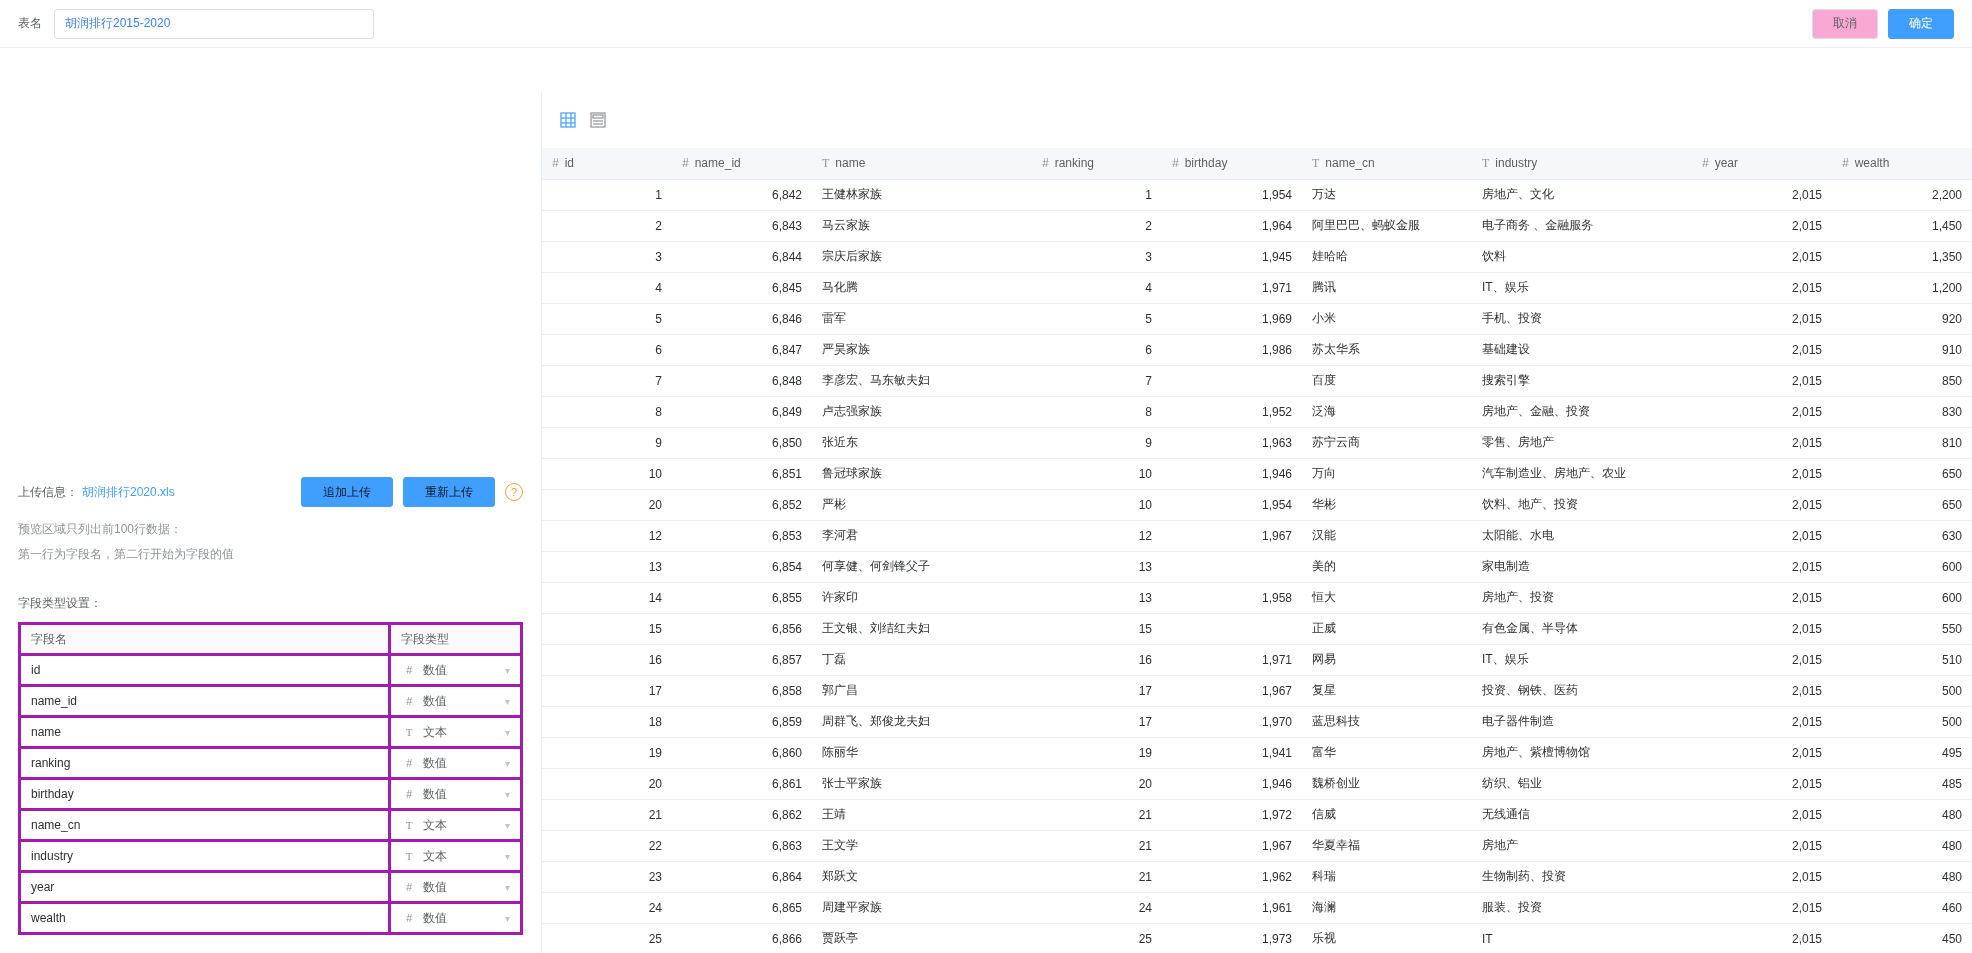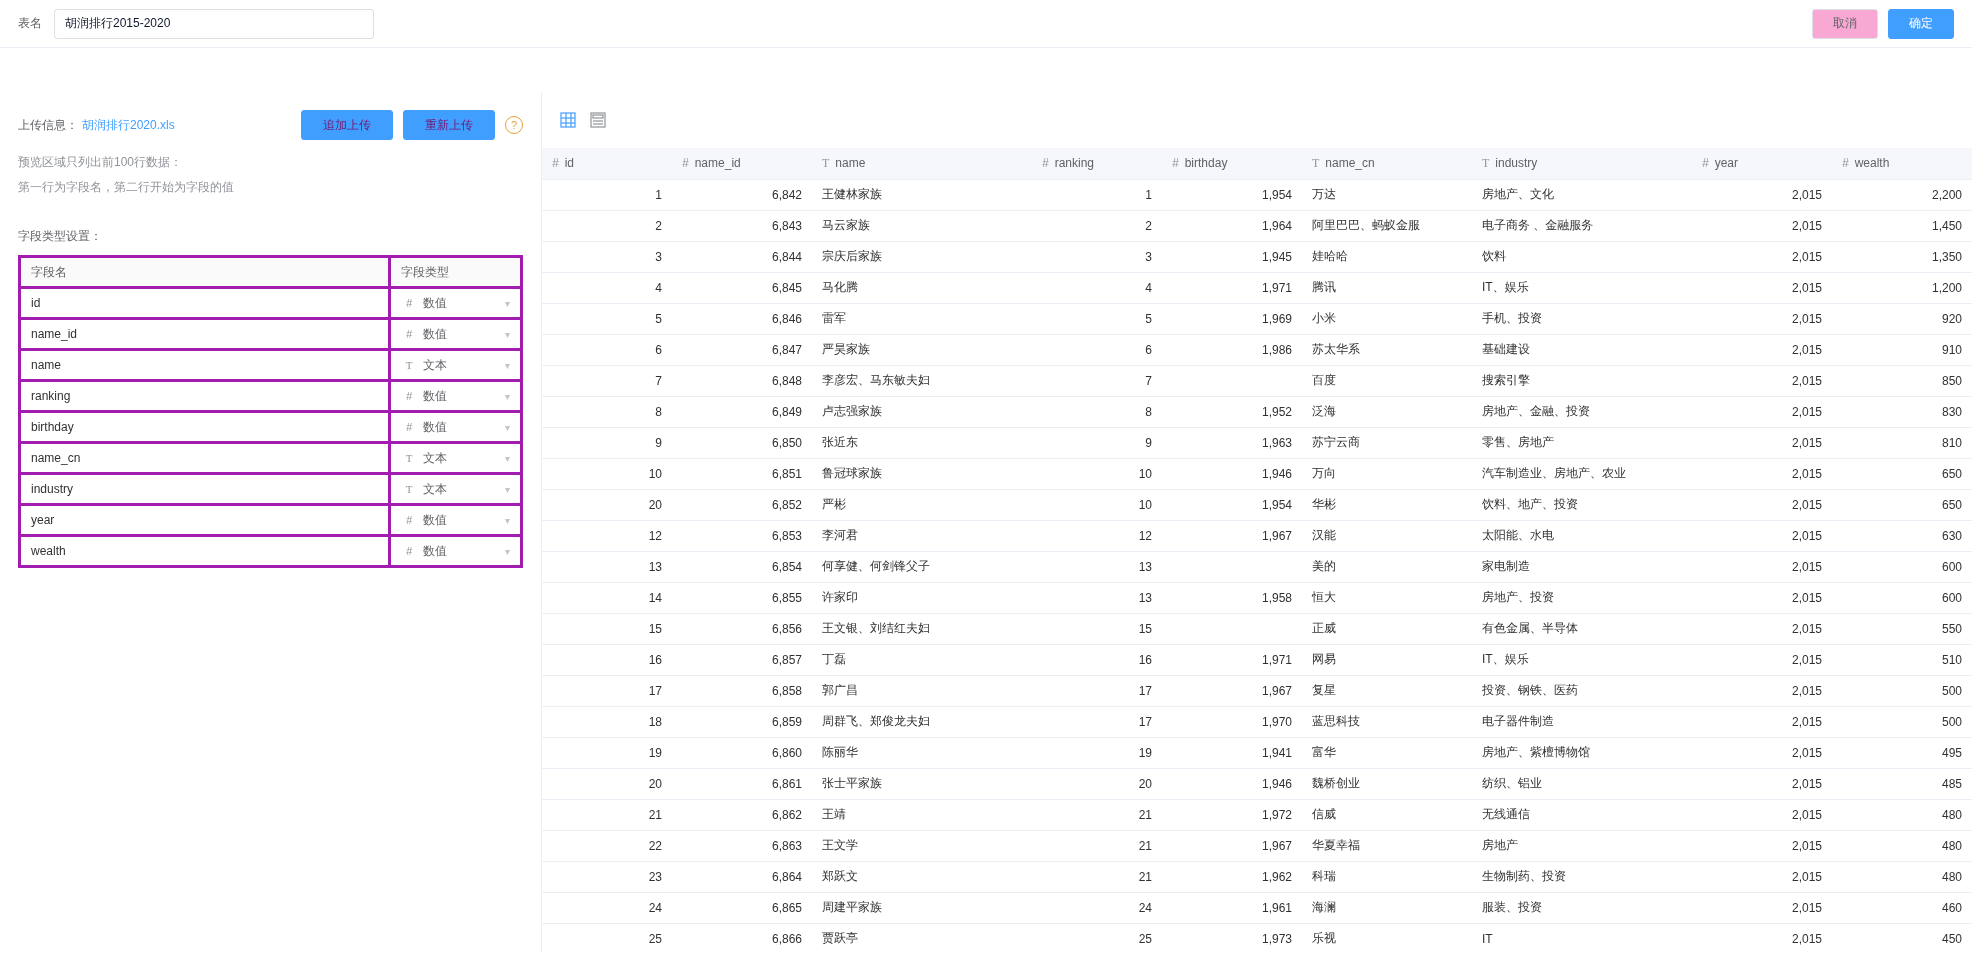--- a/index.html
+++ b/index.html
@@ -1,27 +1,27 @@
 <!DOCTYPE html>
 <html><head>
 <meta charset="utf-8">
 <style>
   * { box-sizing: border-box; margin:0; padding:0; }
   html,body { height:100%; font-family: -apple-system, BlinkMacSystemFont, "Segoe UI", "PingFang SC", "Microsoft YaHei", sans-serif; font-size:12px; color:#303133; background:#fff; }
   .page { width:1972px; height:953px; display:flex; flex-direction:column;gap:44px; }
   .top-bar { height:48px; display:flex; align-items:center; padding:0 18px; border-bottom:1px solid #ebeef5; }
   .top-bar .label { margin-right:12px; color:#606266; font-size:12px; }
-  .top-bar input.tablename { width:320px; height:30px; padding:0 10px; border:1px solid #dcdfe6; border-radius:3px; font-size:12px; color:#0f172a; background:#fff; }
+  .top-bar input.tablename { width:320px; height:30px; padding:0 10px; border:1px solid #dcdfe6; border-radius:3px; font-size:12px; color:#3b82f6; background:#fff; }
   .top-bar .spacer { flex:1; }
   .btn { height:30px; padding:0 20px; border-radius:3px; font-size:12px; cursor:pointer; display:inline-flex; align-items:center; justify-content:center; border:1px solid transparent; }
   .btn-default { background:#f9a8d4; border-color:#dcdfe6; color:#606266; margin-right:10px; }
   .btn-primary { background:#409eff; border-color:#409eff; color:#fff; }
-  .btn-primary-outline { background:#409eff; color:#701a75; border-color:#409eff; }
+  .btn-primary-outline { background:#409eff; color:#0f172a; border-color:#409eff; }
   .body { flex:1; display:flex; overflow:hidden; }
-  .left-pane { width:590px; padding:18px 18px 18px 18px; display:flex; flex-direction:column; }
+  .left-pane { width:590px; padding:18px 18px 18px 18px; display:flex; flex-direction:column;justify-content:flex-end; }
   .upload-row { display:flex; align-items:center; margin-bottom:14px; }
   .upload-row .info-label { color:#606266; }
   .upload-row .file-name { color:#409eff; margin-left:4px; }
   .upload-row .spacer { flex:1; }
   .upload-row .btn { min-width:92px; }
   .upload-row .btn + .btn { margin-left:10px; }
   .help-icon { width:18px; height:18px; border:1px solid #e6a23c; color:#e6a23c; border-radius:50%; display:inline-flex; align-items:center; justify-content:center; font-size:11px; margin-left:10px; cursor:pointer; }
   .hint-1 { color:#909399; font-size:12px; margin-bottom:8px; }
   .hint-2 { color:#909399; font-size:12px; margin-bottom:32px; }
   .section-title { color:#606266; font-size:12px; margin-bottom:10px; }

